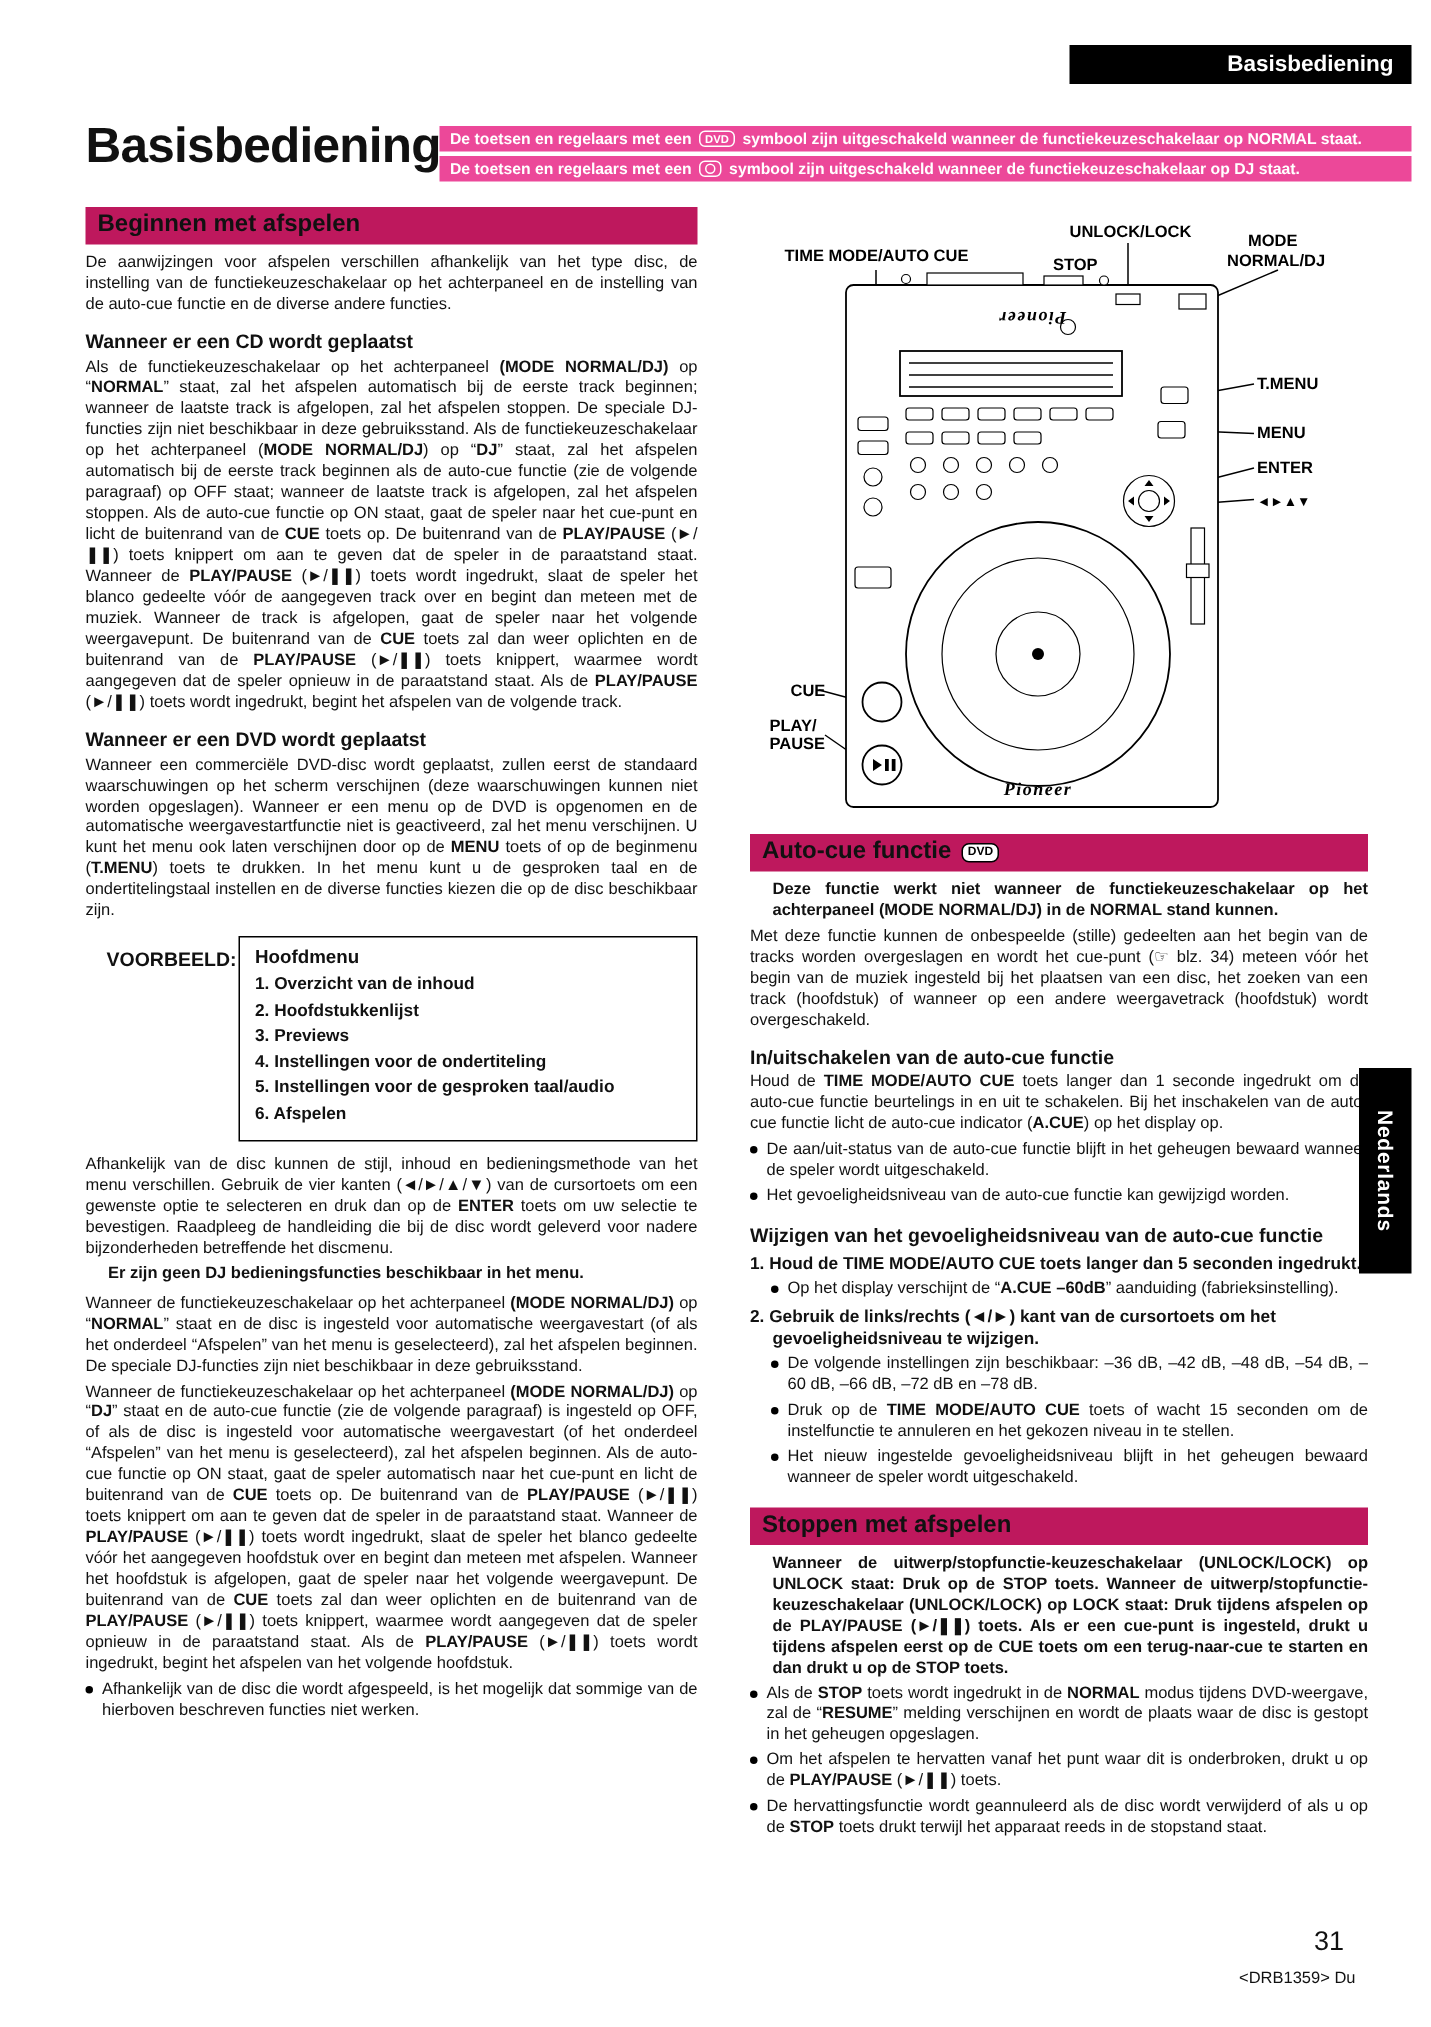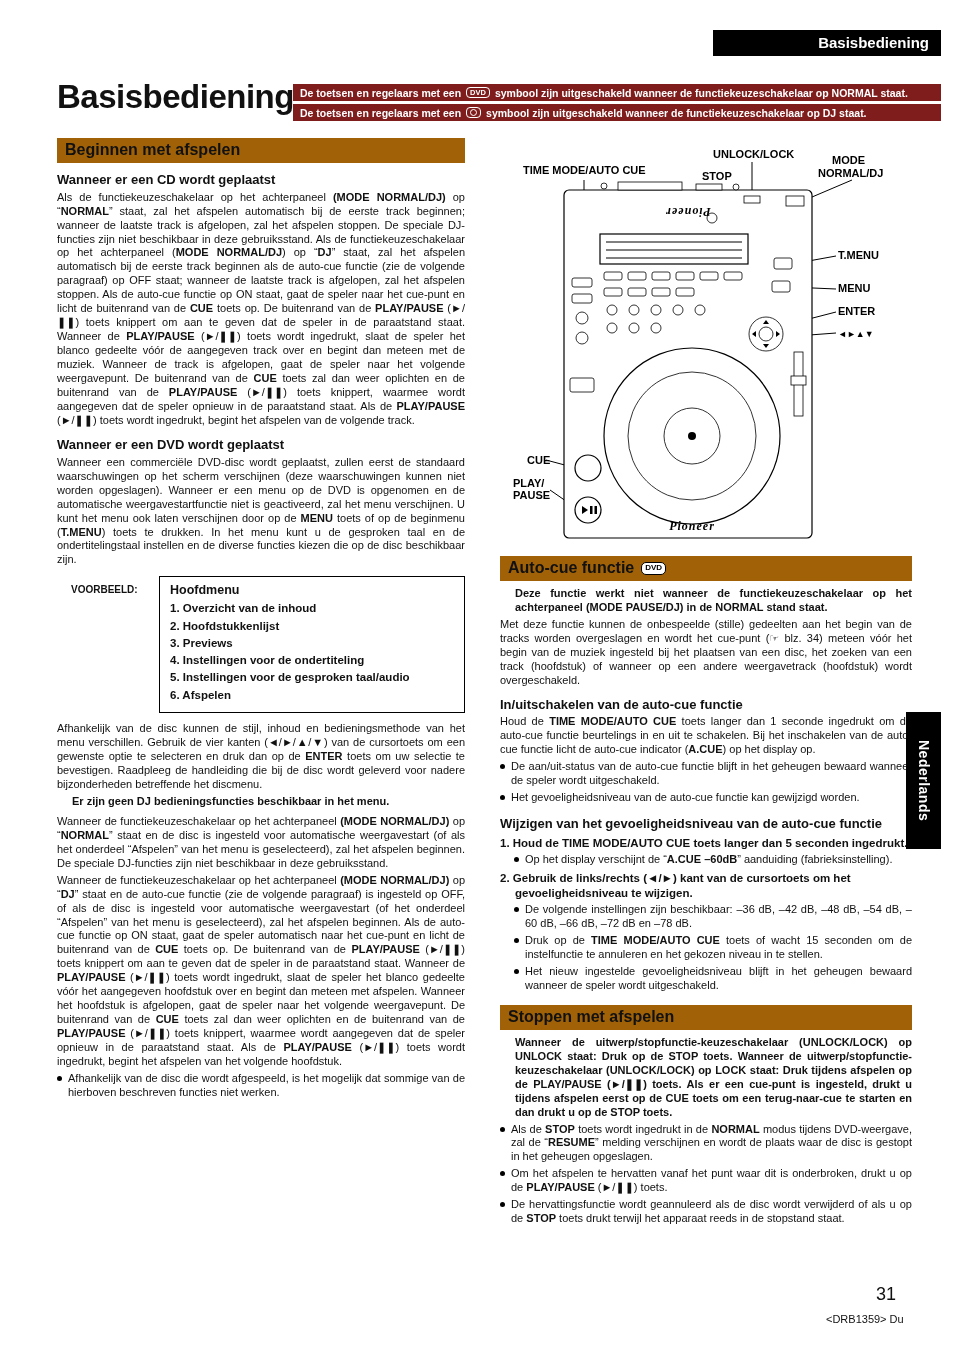--- a/index.html
+++ b/index.html
@@ -13,48 +13,48 @@
     position:absolute; left:713px; top:30px; width:228px; height:26px;
     background:#000; color:#fff; font-size:15px; font-weight:bold;
     text-align:right; line-height:26px; padding-right:12px;
   }
   .title {
     position:absolute; left:57px; top:78px; font-size:33px; font-weight:bold;
     letter-spacing:-0.5px;
   }
   .notices { position:absolute; left:293px; top:84px; width:648px; }
   .notice {
-    display:flex; align-items:center; gap:5px; background:#7f1d1d; color:#fff;
+    display:flex; align-items:center; gap:5px; background:#ec4899; color:#fff;
     font-size:10.5px; font-weight:bold; padding:0 7px; margin-bottom:3px;
     height:17px; white-space:nowrap;
   }
   .badge {
     display:inline-flex; align-items:center; justify-content:center;
     border-radius:4px; font-size:7.5px; font-weight:bold; padding:0 3px;
     height:11px; line-height:1; flex:0 0 auto;
   }
   .badge-light { border:1px solid #fff; color:#fff; }
   .badge-dark { border:1.5px solid #000; color:#000; background:#fff; height:13px; font-size:8px; border-radius:5px; }
   .disc { width:7px; height:7px; border:1px solid #fff; border-radius:50%; display:block; }
   
   .col { position:absolute; top:138px; }
   .col-left  { left:57px;  width:408px; }
   .col-right { left:500px; width:412px; }
   .section-bar {
-    background:#a16207; font-size:16px; font-weight:bold;
+    background:#be185d; font-size:16px; font-weight:bold;
     padding:3px 8px 4px; margin-bottom:6px; display:flex; align-items:center; gap:7px;
   }
   .body { font-size:11px; line-height:1.27; text-align:justify; margin-bottom:3px; }
   .bold { font-weight:bold; }
   .indent { padding-left:15px; }
   h3.sub { font-size:13px; font-weight:bold; margin:9px 0 3px; line-height:1.2; }
   .lead { font-weight:bold; }
   
   .voorbeeld { display:flex; margin:9px 0 9px 14px; width:394px; }
-  .vb-label { width:88px; font-size:10px; font-weight:bold; padding-top:8px; flex:0 0 auto; }
+  .vb-label { width:88px; font-size:13px; font-weight:bold; padding-top:8px; flex:0 0 auto; }
   .vb-box { flex:1; border:1.5px solid #000; padding:6px 10px 8px; }
   .vb-title { font-size:12.5px; font-weight:bold; margin-bottom:3px; }
   .vb-item { font-size:11.5px; font-weight:bold; line-height:1.5; padding-left:15px; text-indent:-15px; }
   
   .bullet { display:flex; gap:6px; font-size:11px; line-height:1.27; text-align:justify; margin-bottom:3px; }
   .bullet .dot { flex:0 0 auto; width:5px; height:5px; border-radius:50%; background:#000; margin-top:4px; }
   .bullet.sub { padding-left:14px; }
   .step { font-size:11.5px; font-weight:bold; line-height:1.25; padding-left:15px; text-indent:-15px; margin:4px 0 3px; }
   
   .diagram { position:relative; width:412px; height:414px; margin-bottom:4px; }
@@ -94,20 +94,21 @@
           <span class="disc"></span>
         </span>
       <span>symbool zijn uitgeschakeld wanneer de functiekeuzeschakelaar op DJ staat.</span>
     </div>
   </div>
 
   <section class="col col-left">
     <h2 class="section-bar">
       <span>Beginnen met afspelen</span>
     </h2>
+    <p class="body">De aanwijzingen voor afspelen verschillen afhankelijk van het type disc, de instelling van de functiekeuzeschakelaar op het achterpaneel en de instelling van de auto-cue functie en de diverse andere functies.</p>
 
     <h3 class="sub">Wanneer er een CD wordt geplaatst</h3>
     <p class="body">Als de functiekeuzeschakelaar op het achterpaneel <b>(MODE NORMAL/DJ)</b> op “<b>NORMAL</b>” staat, zal het afspelen automatisch bij de eerste track beginnen; wanneer de laatste track is afgelopen, zal het afspelen stoppen. De speciale DJ-functies zijn niet beschikbaar in deze gebruiksstand. Als de functiekeuzeschakelaar op het achterpaneel (<b>MODE NORMAL/DJ</b>) op “<b>DJ</b>” staat, zal het afspelen automatisch bij de eerste track beginnen als de auto-cue functie (zie de volgende paragraaf) op OFF staat; wanneer de laatste track is afgelopen, zal het afspelen stoppen. Als de auto-cue functie op ON staat, gaat de speler naar het cue-punt en licht de buitenrand van de <b>CUE</b> toets op. De buitenrand van de <b>PLAY/PAUSE</b> (►/❚❚) toets knippert om aan te geven dat de speler in de paraatstand staat. Wanneer de <b>PLAY/PAUSE</b> (►/❚❚) toets wordt ingedrukt, slaat de speler het blanco gedeelte vóór de aangegeven track over en begint dan meteen met de muziek. Wanneer de track is afgelopen, gaat de speler naar het volgende weergavepunt. De buitenrand van de <b>CUE</b> toets zal dan weer oplichten en de buitenrand van de <b>PLAY/PAUSE</b> (►/❚❚) toets knippert, waarmee wordt aangegeven dat de speler opnieuw in de paraatstand staat. Als de <b>PLAY/PAUSE</b> (►/❚❚) toets wordt ingedrukt, begint het afspelen van de volgende track.</p>
 
     <h3 class="sub">Wanneer er een DVD wordt geplaatst</h3>
     <p class="body">Wanneer een commerciële DVD-disc wordt geplaatst, zullen eerst de standaard waarschuwingen op het scherm verschijnen (deze waarschuwingen kunnen niet worden opgeslagen). Wanneer er een menu op de DVD is opgenomen en de automatische weergavestartfunctie niet is geactiveerd, zal het menu verschijnen. U kunt het menu ook laten verschijnen door op de <b>MENU</b> toets of op de beginmenu (<b>T.MENU</b>) toets te drukken. In het menu kunt u de gesproken taal en de ondertitelingstaal instellen en de diverse functies kiezen die op de disc beschikbaar zijn.</p>
 
     <div class="voorbeeld">
       <div class="vb-label">VOORBEELD:</div>
       <div class="vb-box">
@@ -226,21 +227,21 @@
         <text x="27" y="326" class="lbl">CUE</text>
         <text x="13" y="349" class="lbl">PLAY/</text>
         <text x="13" y="361" class="lbl">PAUSE</text>
       </svg>
     </figure>
 
     <h2 class="section-bar">
       <span>Auto-cue functie</span>
       <span class="badge badge-dark">DVD</span>
     </h2>
-    <p class="body lead indent">Deze functie werkt niet wanneer de functiekeuzeschakelaar op het achterpaneel (MODE PAUSE/DJ) in de NORMAL stand staat.</p>
+    <p class="body lead indent">Deze functie werkt niet wanneer de functiekeuzeschakelaar op het achterpaneel (MODE NORMAL/DJ) in de NORMAL stand kunnen.</p>
     <p class="body">Met deze functie kunnen de onbespeelde (stille) gedeelten aan het begin van de tracks worden overgeslagen en wordt het cue-punt (☞ blz. 34) meteen vóór het begin van de muziek ingesteld bij het plaatsen van een disc, het zoeken van een track (hoofdstuk) of wanneer op een andere weergavetrack (hoofdstuk) wordt overgeschakeld.</p>
 
     <h3 class="sub">In/uitschakelen van de auto-cue functie</h3>
     <p class="body">Houd de <b>TIME MODE/AUTO CUE</b> toets langer dan 1 seconde ingedrukt om de auto-cue functie beurtelings in en uit te schakelen. Bij het inschakelen van de auto-cue functie licht de auto-cue indicator (<b>A.CUE</b>) op het display op.</p>
     <div class="bullet">
       <span class="dot"></span>
       <span>De aan/uit-status van de auto-cue functie blijft in het geheugen bewaard wanneer de speler wordt uitgeschakeld.</span>
     </div>
     <div class="bullet">
       <span class="dot"></span>

